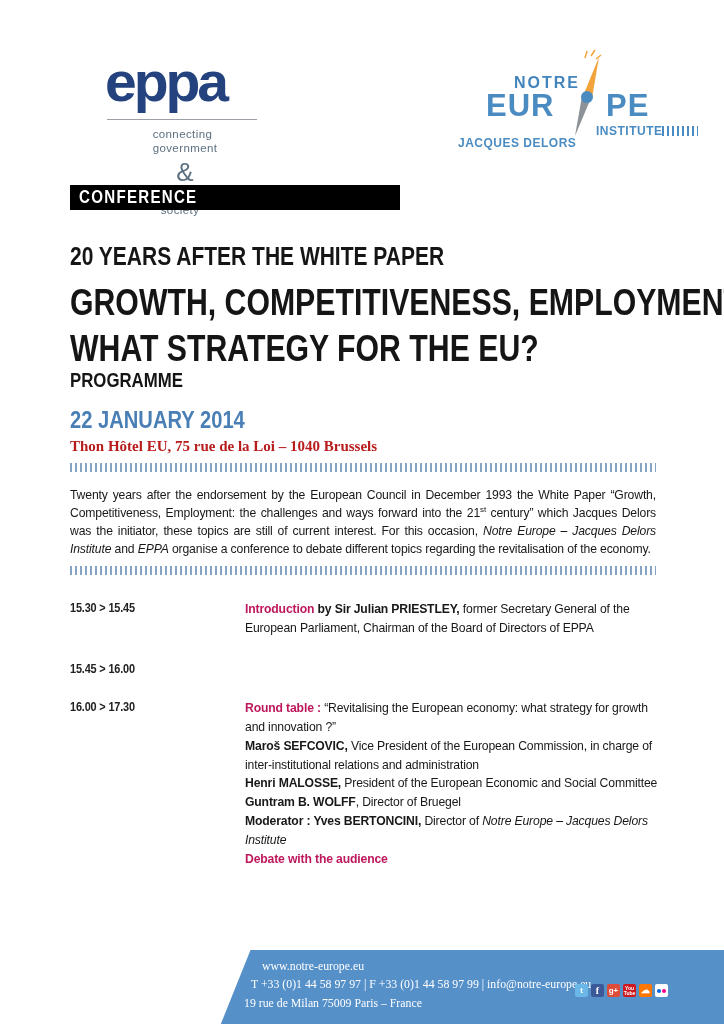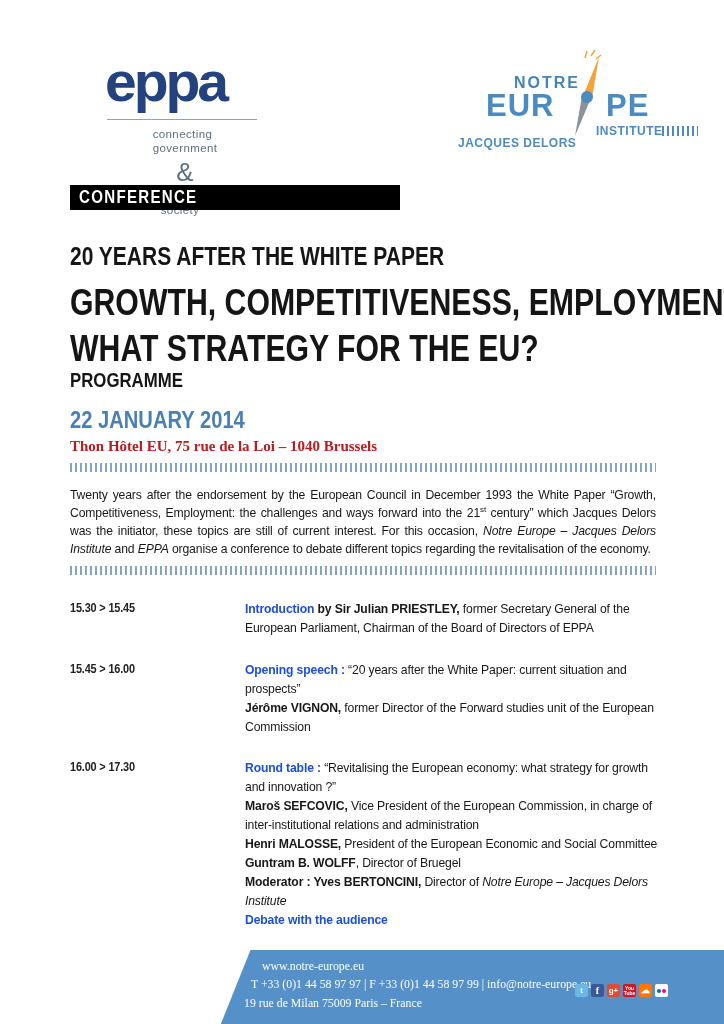--- a/index.html
+++ b/index.html
@@ -54,21 +54,21 @@
     font-size:12.2px; line-height:1.48; letter-spacing:-.15px;
     text-align:justify; color:#181818;
   }
   .intro sup { font-size:8px; }
   .it { font-style:italic; }
   
   .schedule { position:absolute; top:600px; left:70px; width:600px; }
   .sched-row { display:flex; margin-bottom:23px; }
   .sched-time { width:175px; flex:none; font-size:13px; font-weight:bold; color:#222; letter-spacing:-.2px; }
   .sched-body { flex:1; font-size:12.2px; line-height:1.55; letter-spacing:-.15px; color:#181818; }
-  .blue { color:#1d4ed8; font-weight:bold; }
+  .blue { color:#be185d; font-weight:bold; }
   .b { font-weight:bold; }
   
   .footer { position:absolute; left:0; bottom:0; width:724px; height:74px; }
   .footer-shape {
     position:absolute; inset:0; background:#5590c9;
     clip-path:polygon(34.6% 0, 100% 0, 100% 100%, 30.5% 100%);
   }
   .footer-text {
     position:absolute; top:7px; left:244px; color:#fff;
     font-family:"Liberation Serif", serif; font-size:11.8px; line-height:1.55;
@@ -163,24 +163,20 @@
       </div>
       <div class="sched-body">
         <div><span class="blue">Introduction </span><span class="b">by </span><span class="b">Sir Julian PRIESTLEY,</span><span> former Secretary General of the European Parliament, Chairman of the Board of Directors of EPPA</span></div>
       </div>
     </div>
 
     <div class="sched-row">
       <div class="sched-time">
         <span class="cond">15.45 &gt; 16.00</span>
       </div>
-      <div class="sched-body">
-        <div><span class="blue">Opening speech : </span><span>“20 years after the White Paper: current situation and prospects”</span></div>
-        <div><span class="b">Jérôme VIGNON,</span><span> former Director of the Forward studies unit of the European Commission</span></div>
-      </div>
     </div>
 
     <div class="sched-row">
       <div class="sched-time">
         <span class="cond">16.00 &gt; 17.30</span>
       </div>
       <div class="sched-body">
         <div><span class="blue">Round table : </span><span>“Revitalising the European economy: what strategy for growth and innovation ?”</span></div>
         <div><span class="b">Maroš SEFCOVIC,</span><span> Vice President of the European Commission, in charge of inter-institutional relations and administration</span></div>
         <div><span class="b">Henri MALOSSE,</span><span> President of the European Economic and Social Committee</span></div>

